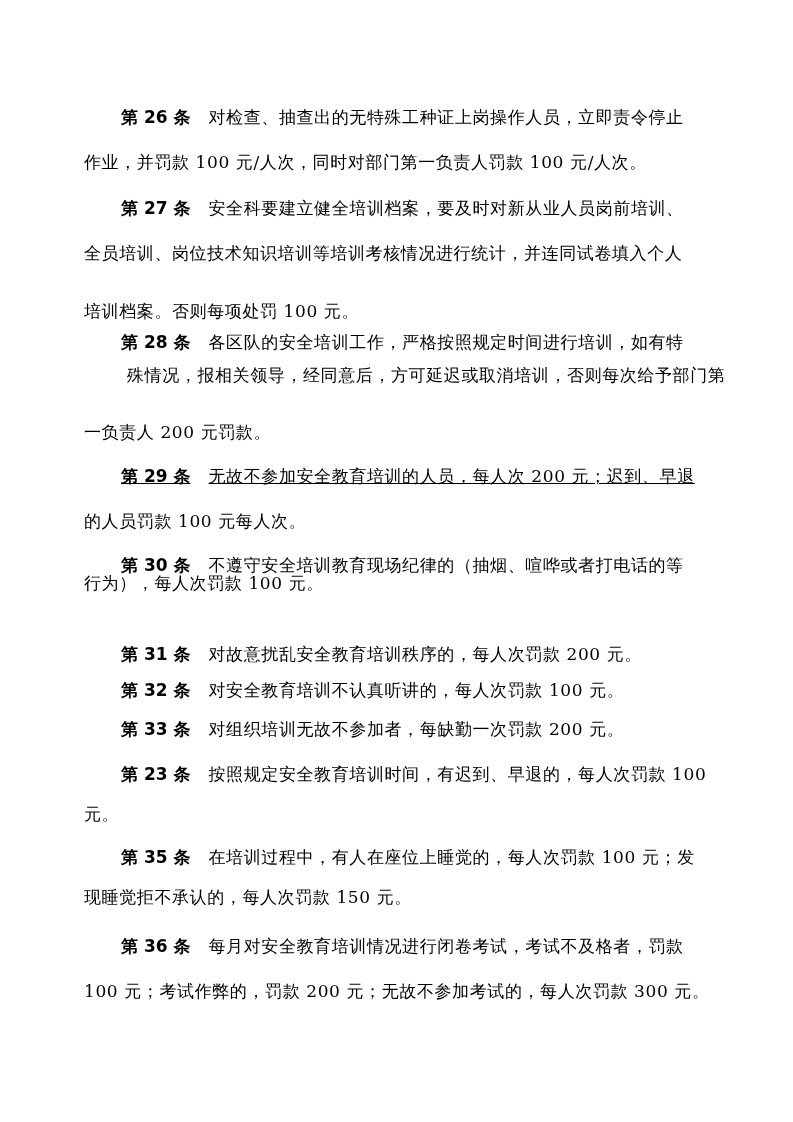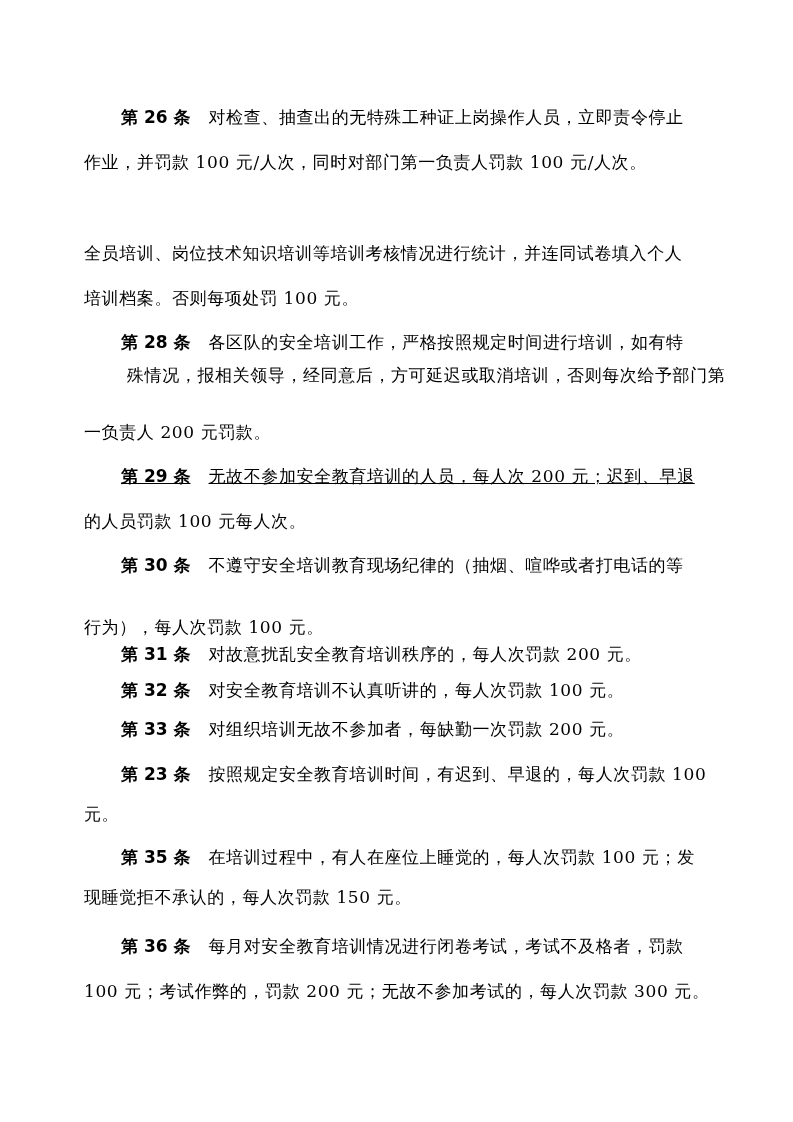--- a/index.html
+++ b/index.html
@@ -44,38 +44,41 @@
 </head>
 <body>
 
 <div class="page">
 
   <div class="line indent" style="top:106px;">
     <span class="art-label">第 26 条</span><span>对检查、抽查出的无特殊工种证上岗操作人员，立即责令停止</span>
   </div>
   <div class="line" style="top:151px;">作业，并罚款 100 元/人次，同时对部门第一负责人罚款 100 元/人次。</div>
 
+  <div class="line indent" style="top:197px;">
+    <span class="art-label">第 27 条</span><span>安全科要建立健全培训档案，要及时对新从业人员岗前培训、</span>
+  </div>
   <div class="line" style="top:242px;">全员培训、岗位技术知识培训等培训考核情况进行统计，并连同试卷填入个人</div>
-  <div class="line" style="top:287px;">培训档案。否则每项处罚 100 元。</div>
+  <div class="line" style="top:300px;">培训档案。否则每项处罚 100 元。</div>
 
   <div class="line indent" style="top:331px;">
     <span class="art-label">第 28 条</span><span>各区队的安全培训工作，严格按照规定时间进行培训，如有特</span>
   </div>
   <div class="line" style="top:364px;margin-left:43px;">殊情况，报相关领导，经同意后，方可延迟或取消培训，否则每次给予部门第</div>
   <div class="line" style="top:421px;">一负责人 200 元罚款。</div>
 
   <div class="line indent" style="top:465px;text-decoration:underline;">
     <span class="art-label">第 29 条</span><span>无故不参加安全教育培训的人员，每人次 200 元；迟到、早退</span>
   </div>
   <div class="line" style="top:510px;">的人员罚款 100 元每人次。</div>
 
   <div class="line indent" style="top:554px;">
     <span class="art-label">第 30 条</span><span>不遵守安全培训教育现场纪律的（抽烟、喧哗或者打电话的等</span>
   </div>
-  <div class="line" style="top:616px;">行为），每人次罚款 100 元。</div>
+  <div class="line" style="top:572px;">行为），每人次罚款 100 元。</div>
 
   <div class="line indent" style="top:643px;">
     <span class="art-label">第 31 条</span><span>对故意扰乱安全教育培训秩序的，每人次罚款 200 元。</span>
   </div>
 
   <div class="line indent" style="top:679px;">
     <span class="art-label">第 32 条</span><span>对安全教育培训不认真听讲的，每人次罚款 100 元。</span>
   </div>
 
   <div class="line indent" style="top:718px;">

